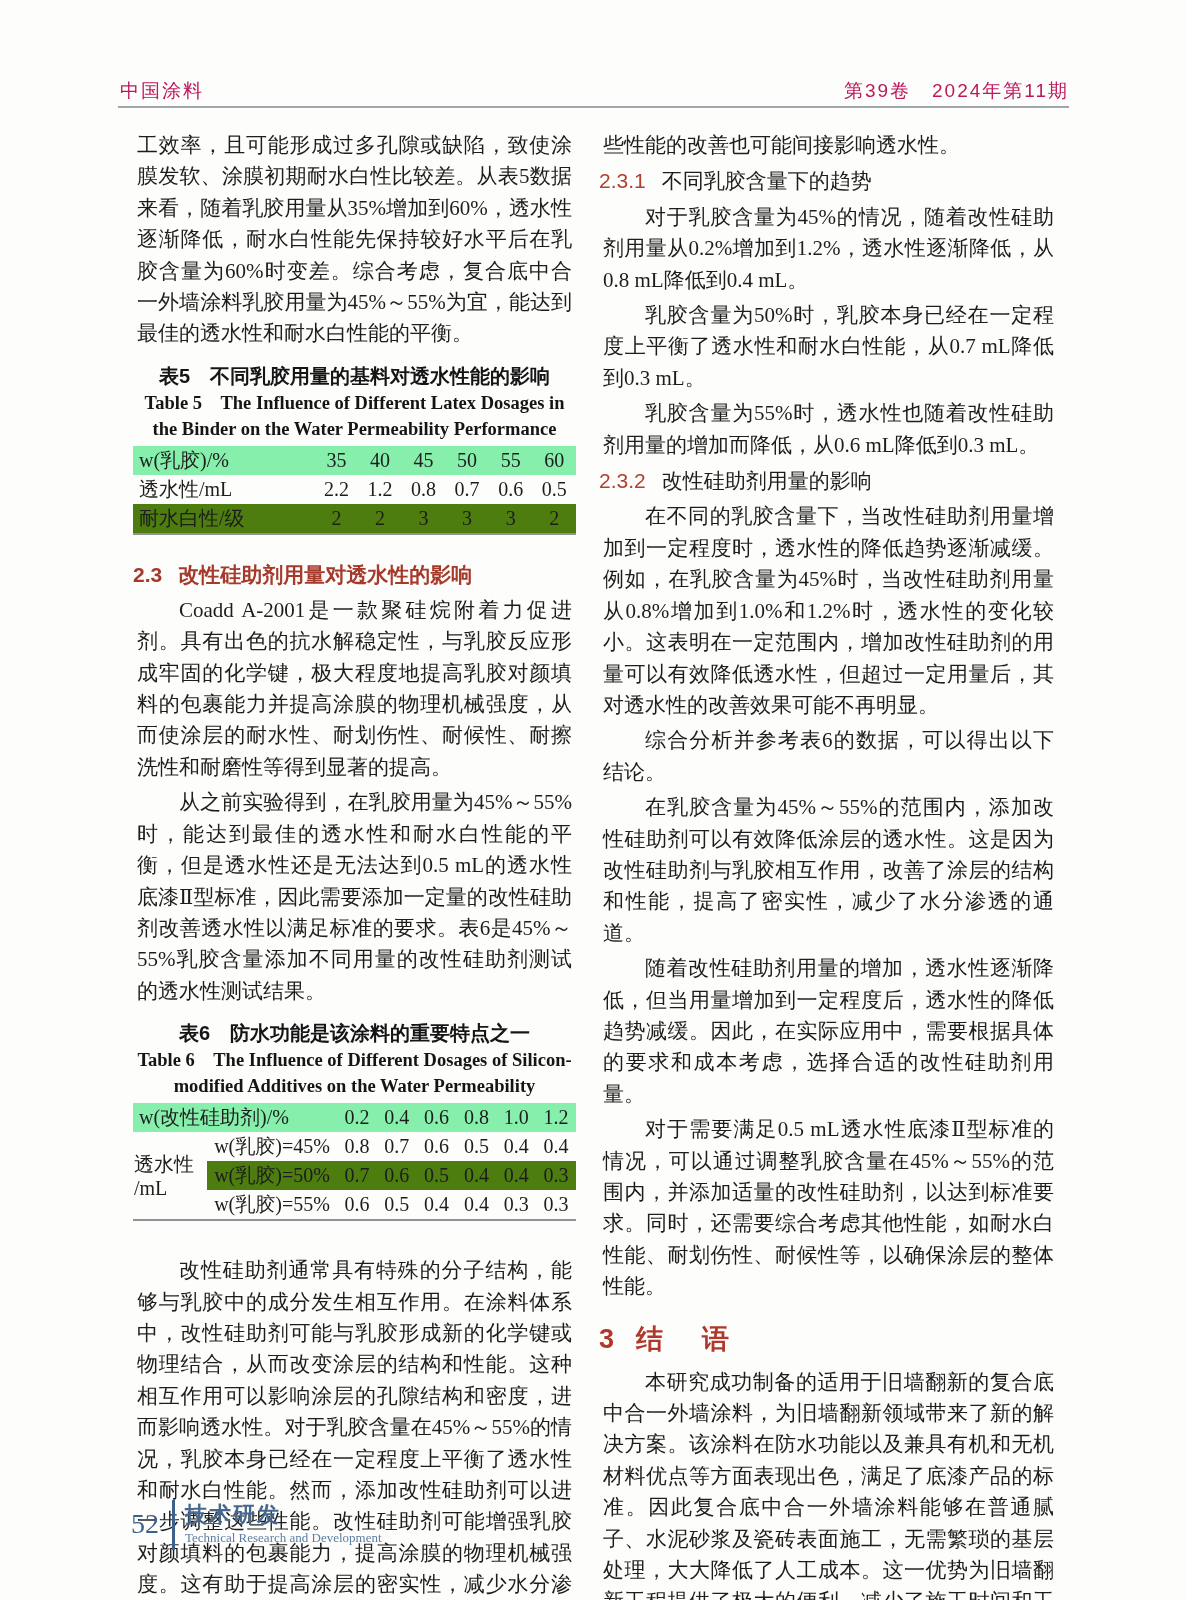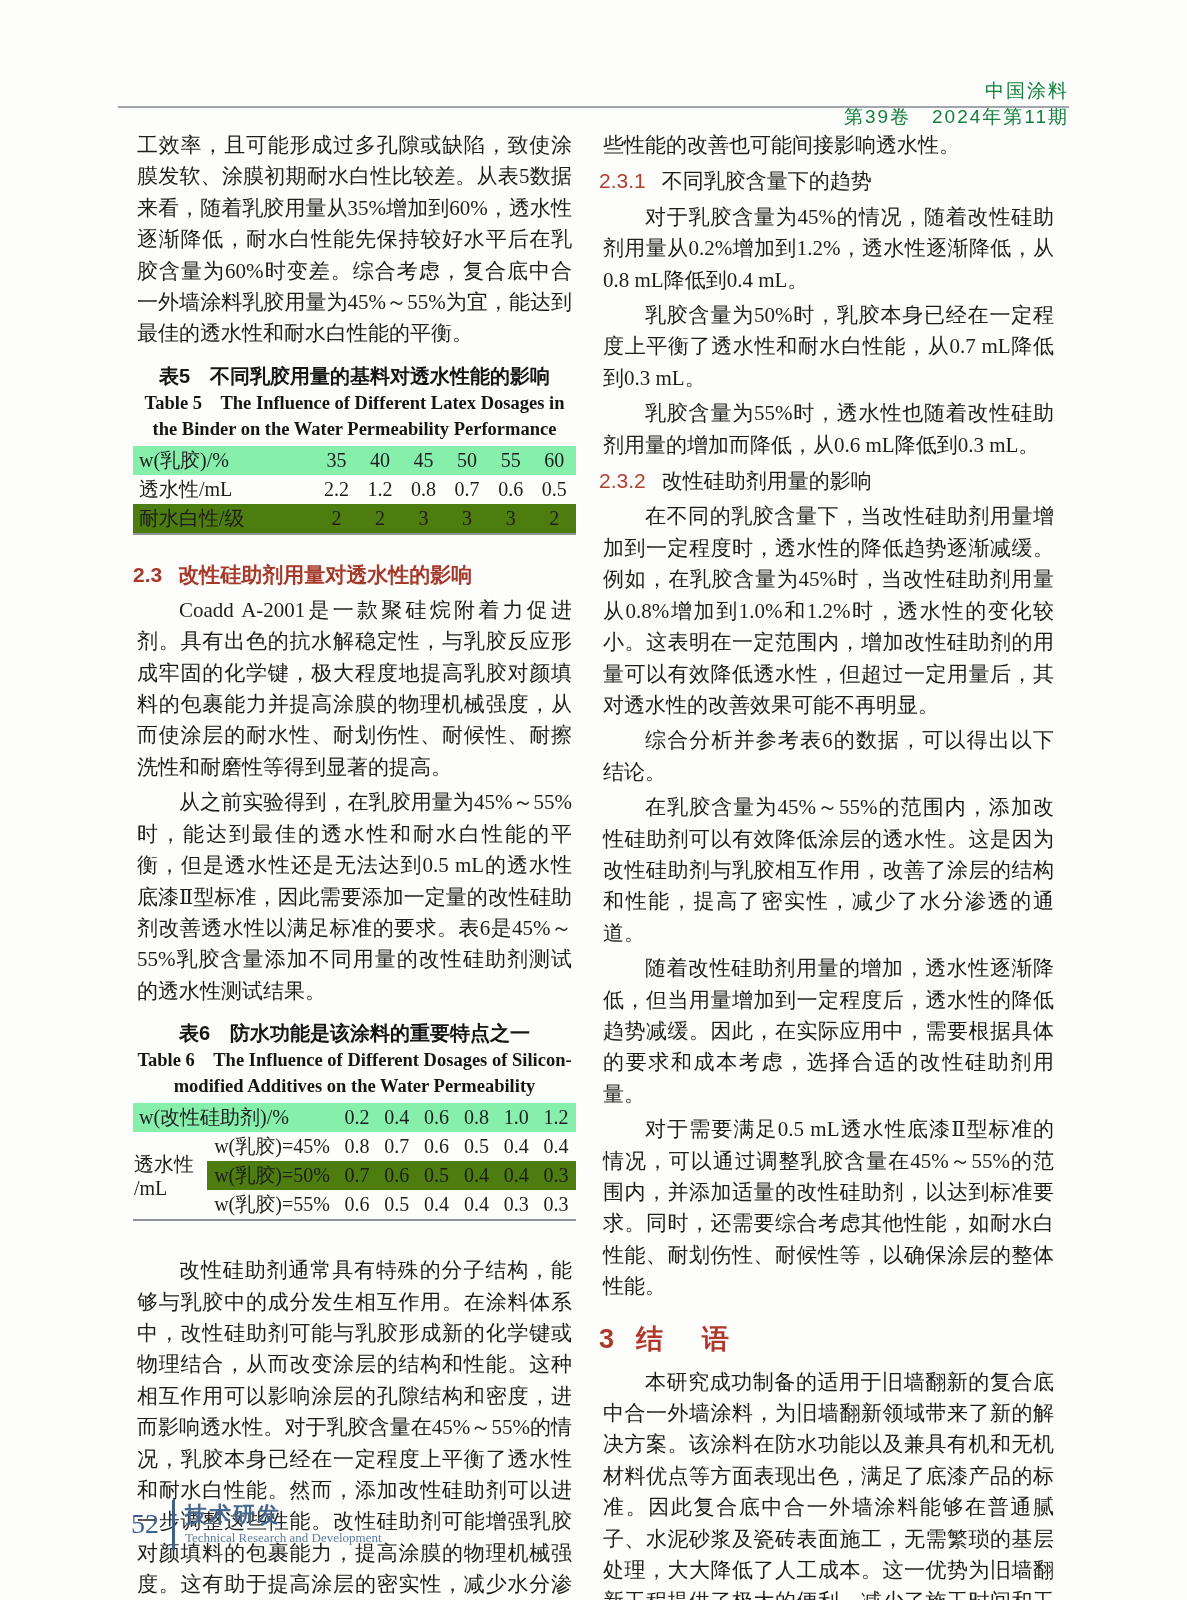--- a/index.html
+++ b/index.html
@@ -6,21 +6,21 @@
   .page{
     position:relative;width:1187px;height:1600px;margin:0 auto;
     background:#fdfdfc;overflow:hidden;
     font-family:"Liberation Serif","DejaVu Serif",serif;color:#1d1d1d;
   }
   
   .pagehead{
     position:absolute;top:78px;left:120px;width:949px;
     display:flex;justify-content:space-between;align-items:flex-end;
     font-family:"Liberation Sans","DejaVu Sans",sans-serif;
-    font-size:19px;color:#15803d;letter-spacing:2px;flex-direction:column;
+    font-size:19px;color:#be185d;letter-spacing:2px;
   }
   .headrule{position:absolute;top:106px;left:118px;width:951px;height:2px;background:#a2a7ac;}
   
   .col{position:absolute;top:126px;width:443px;}
   .col-left{left:133px;}
   .col-right{left:599px;width:459px;}
   p.body{margin:4px;font-size:21px;line-height:31.4px;text-align:justify;text-indent:2em;}
   p.cont{text-indent:0;}
   
   .h2{margin:24px 0 4px;font-family:"Liberation Sans","DejaVu Sans",sans-serif;

